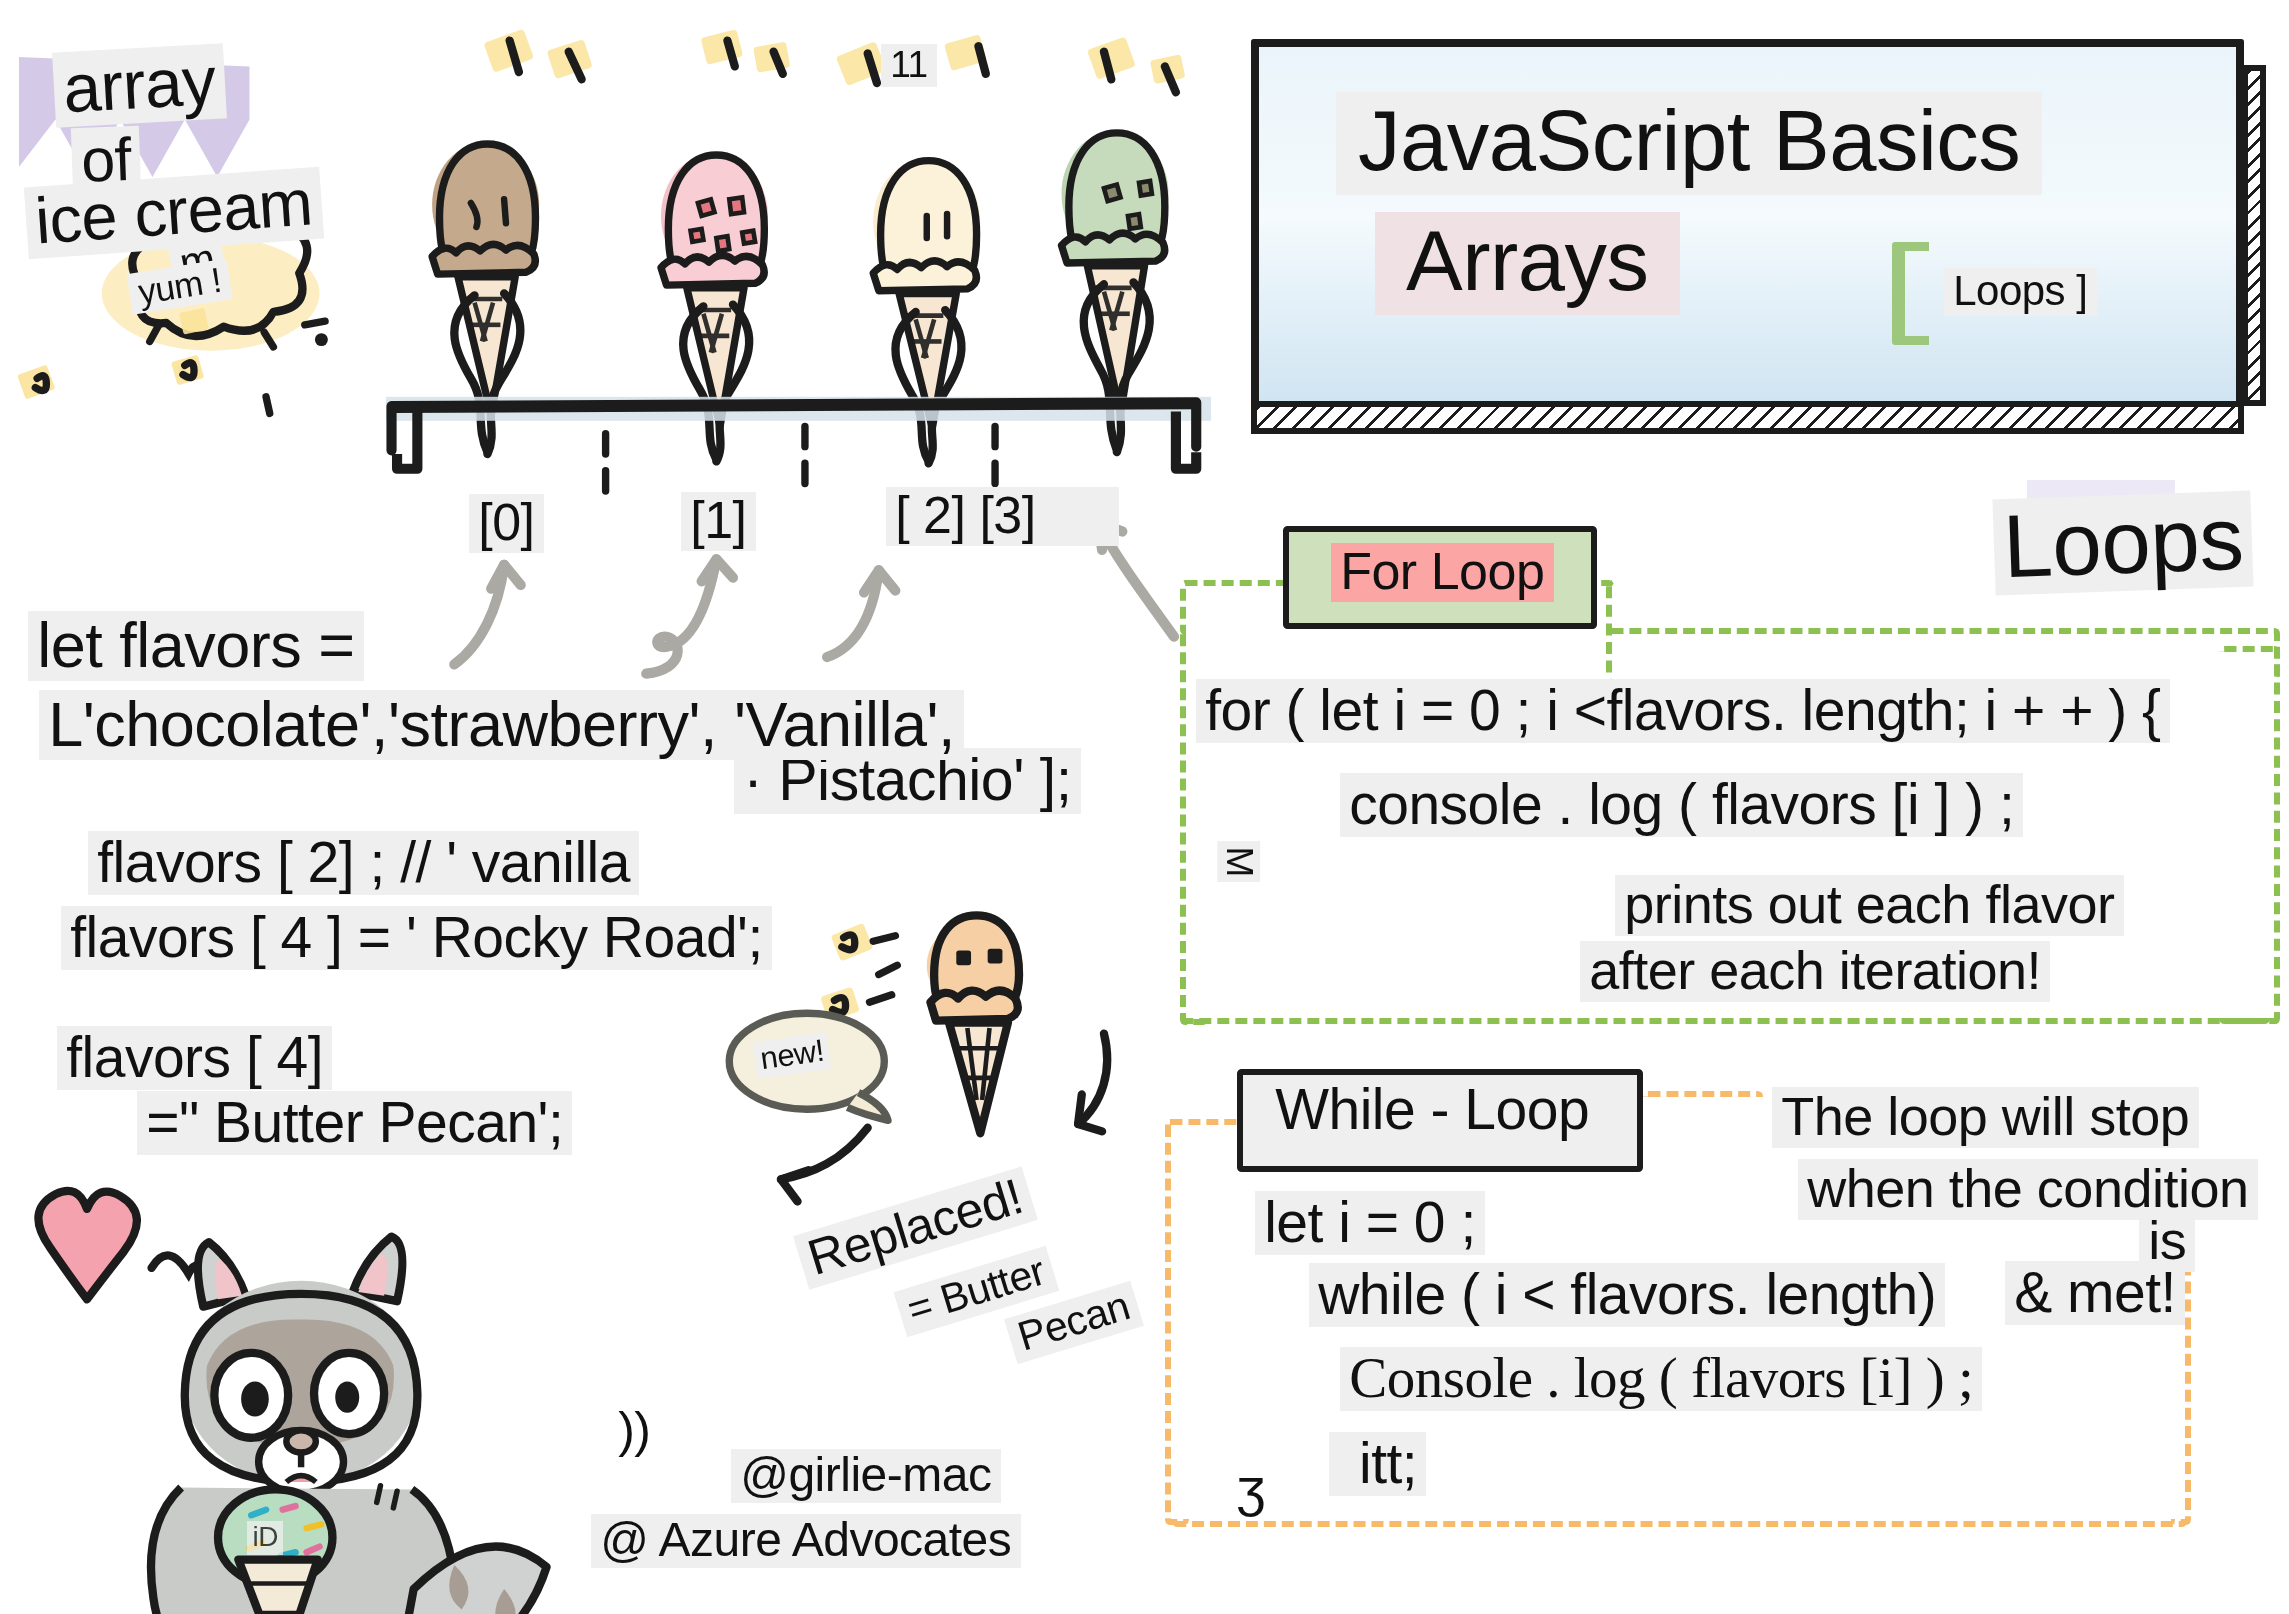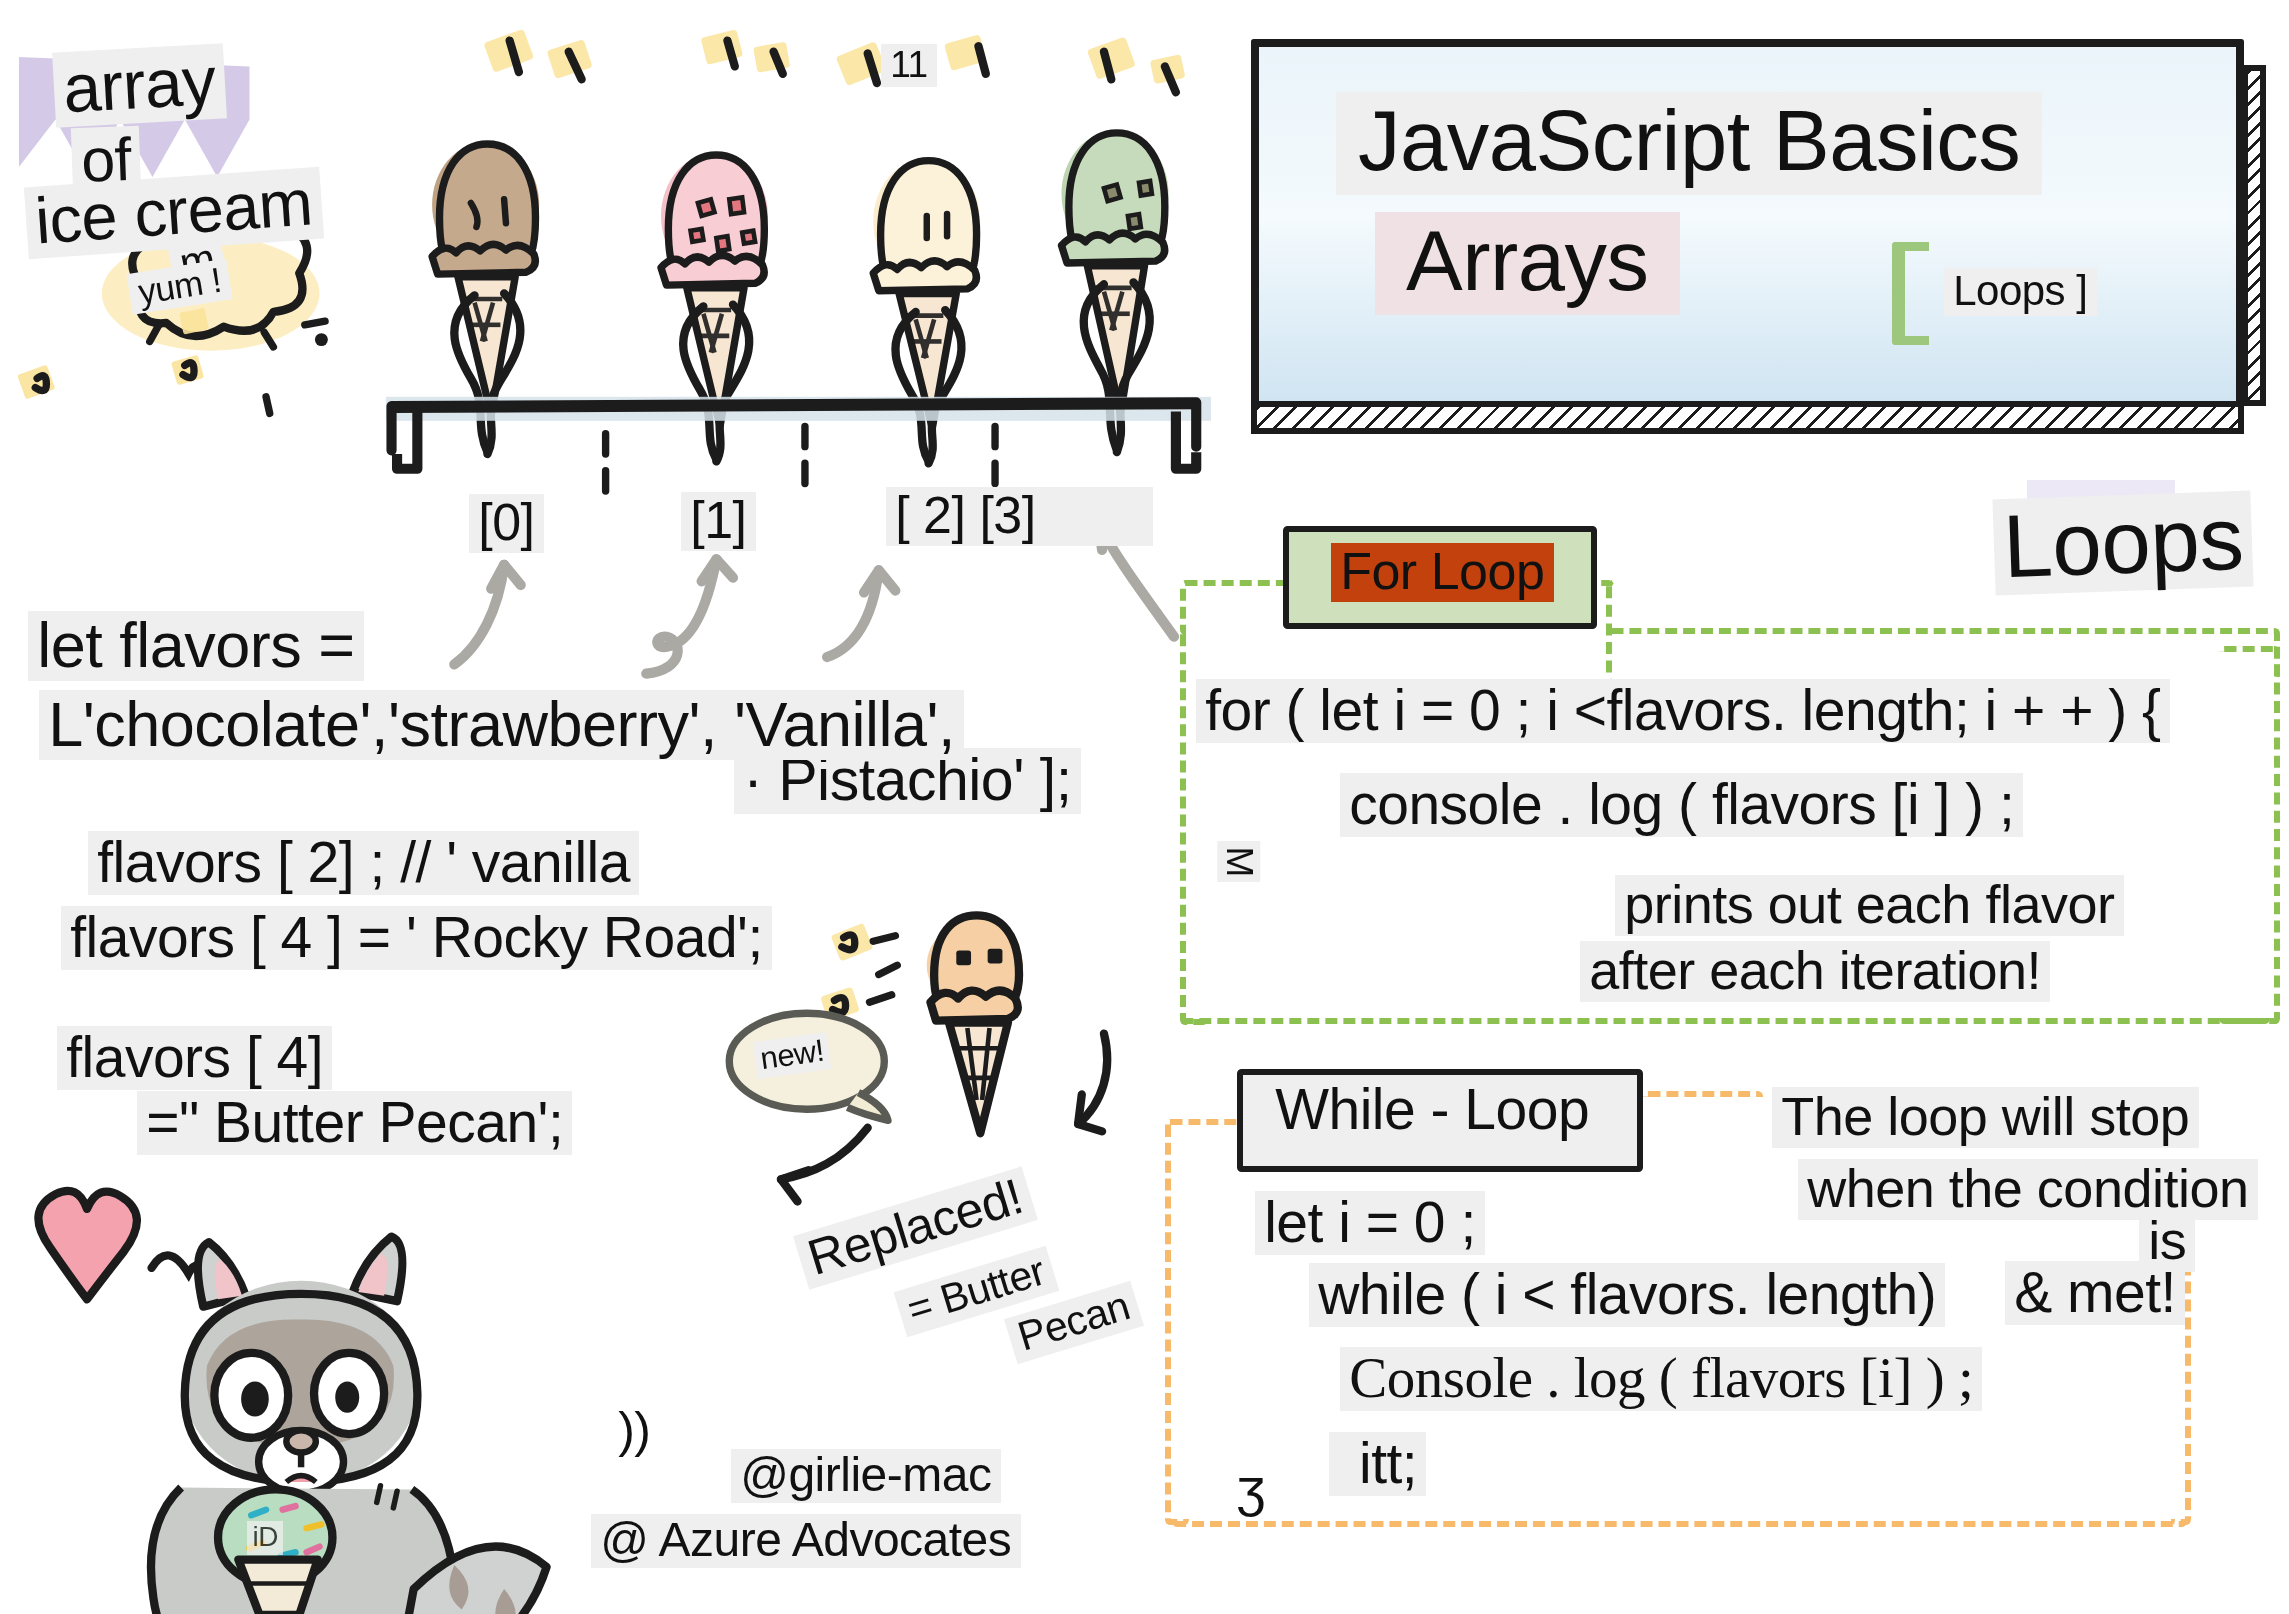--- a/index.html
+++ b/index.html
@@ -42,21 +42,21 @@
   .washi-band {
     position: absolute; left: 18.5px; top: 57px; width: 231px; height: 120px;
     background: #cdbfe3; opacity: .85;
     clip-path: polygon(0 0, 100% 8%, 100% 52%, 86% 100%, 72% 52%, 58% 100%,
                        44% 52%, 30% 100%, 16% 52%, 0 92%);
   }
 
   
   #idx0 { left: 469px; top: 494px; font-size: 52px; }
   #idx1 { left: 681px; top: 492px; font-size: 52px; }
-  #idx23{ left: 886px; top: 487px; font-size: 52px; padding-right: 117px; }
+  #idx23{ left: 886px; top: 487px; font-size: 52px; padding-right: 83px; }
 
   
   #code-let     { left: 28px;  top: 611px;  font-size: 63px; }
   #code-arr1    { left: 39px;  top: 690px;  font-size: 63px; }
   #code-arr2    { left: 734px; top: 748px;  font-size: 59px; }
   #code-idx2    { left: 88px;  top: 831px;  font-size: 57px; }
   #code-idx4a   { left: 61px;  top: 906px;  font-size: 57px; }
   #code-idx4b   { left: 57px;  top: 1026px; font-size: 57px; }
   #code-idx4c   { left: 137px; top: 1091px; font-size: 57px; }
 
@@ -114,21 +114,21 @@
     position: absolute; left: 2027px; top: 480px; width: 148px; height: 102px;
     background: #d8cbe8; opacity: .45;
     clip-path: polygon(0 0,100% 0,100% 58%,78% 100%,60% 58%,38% 100%,20% 58%,0 92%);
   }
 
   
   #forloop-box {
     position: absolute; left: 1283px; top: 526px; width: 314px; height: 103px;
     border: 6.5px solid #1c1c1c; border-radius: 4.6px; background: #cfe0bd;
   }
-  #forloop-label { left: 1331px; top: 543px; font-size: 52px; background: #c2410c; text-align: center; }
+  #forloop-label { left: 1331px; top: 543px; font-size: 52px; background: #fca5a5; text-align: center; }
 
   .dashed-green {
     position: absolute;
     border: 6.5px dashed #8cc152; border-radius: 5.5px;
   }
   #forloop-region-a { left: 1180px; top: 580px; width: 434px; height: 55px;
                       border-bottom: 0; border-right: 0; }
   #forloop-region-b { left: 1606px; top: 580px; width: 16.6px; height: 102px;
                       border-top: 0; border-bottom: 0; border-right: 0; }
   #forloop-region-c { left: 1606px; top: 628px; width: 674px; height: 52px;

